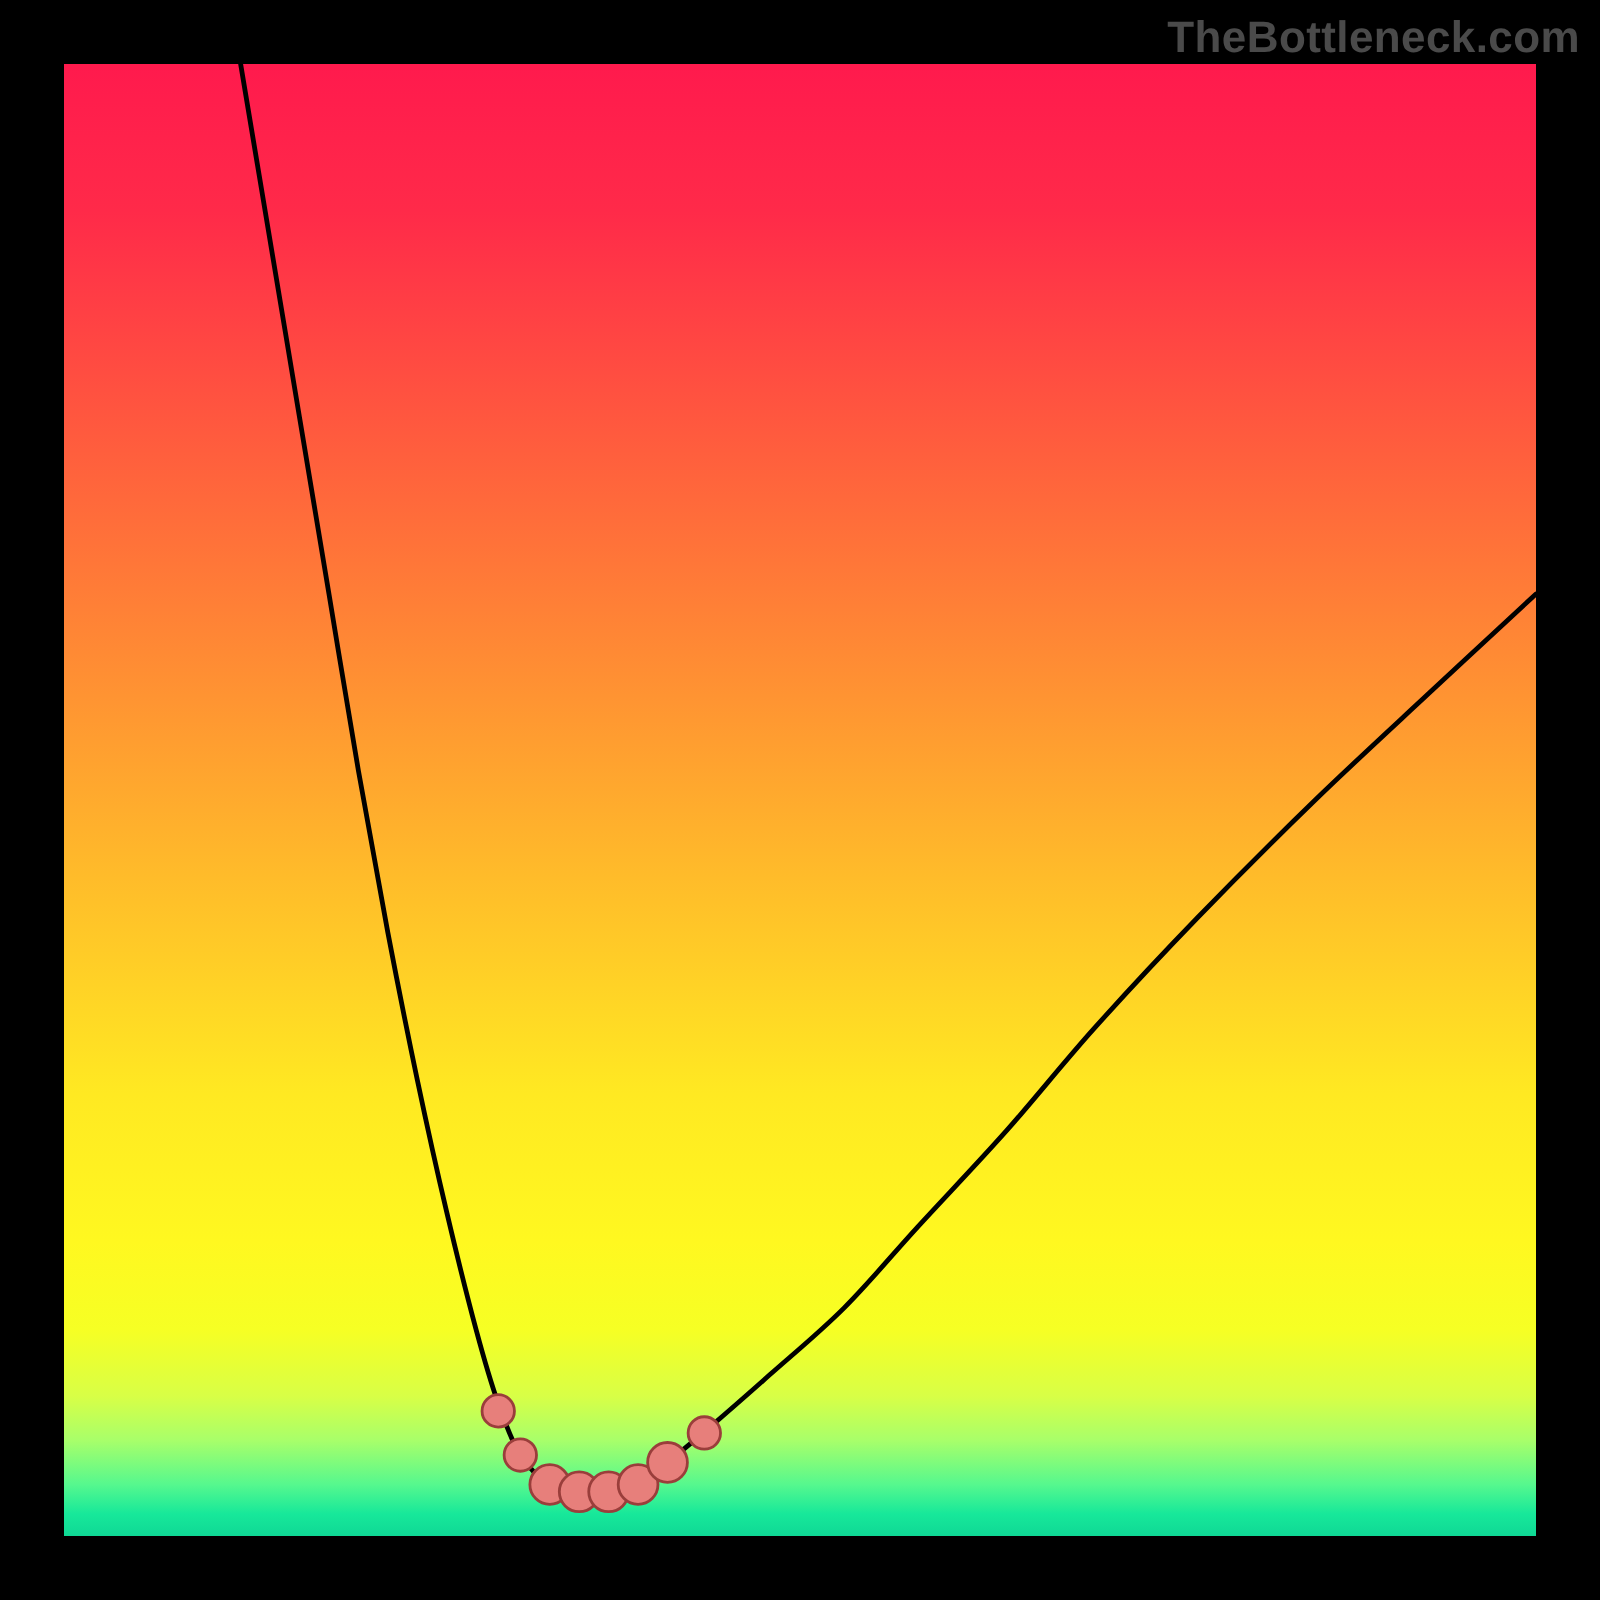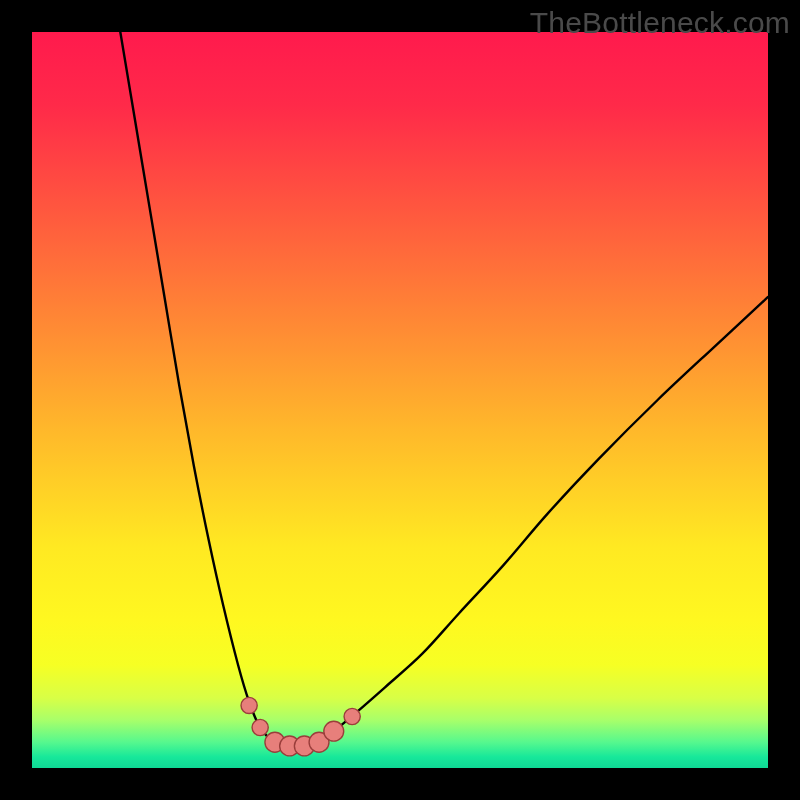--- a/index.html
+++ b/index.html
@@ -32,22 +32,22 @@
     left: 0;
     top: 0;
     width: 100%;
     height: 100%;
   }
   .watermark {
     position: absolute;
     top: 6px;
     right: 10px;
     color: #4a4a4a;
-    font-size: 30px;
-    font-weight: 400;
+    font-size: 22px;
+    font-weight: 700;
     letter-spacing: 0.2px;
     user-select: none;
   }
   svg {
     position: absolute;
     left: 0;
     top: 0;
   }
 </style>
 </head>

